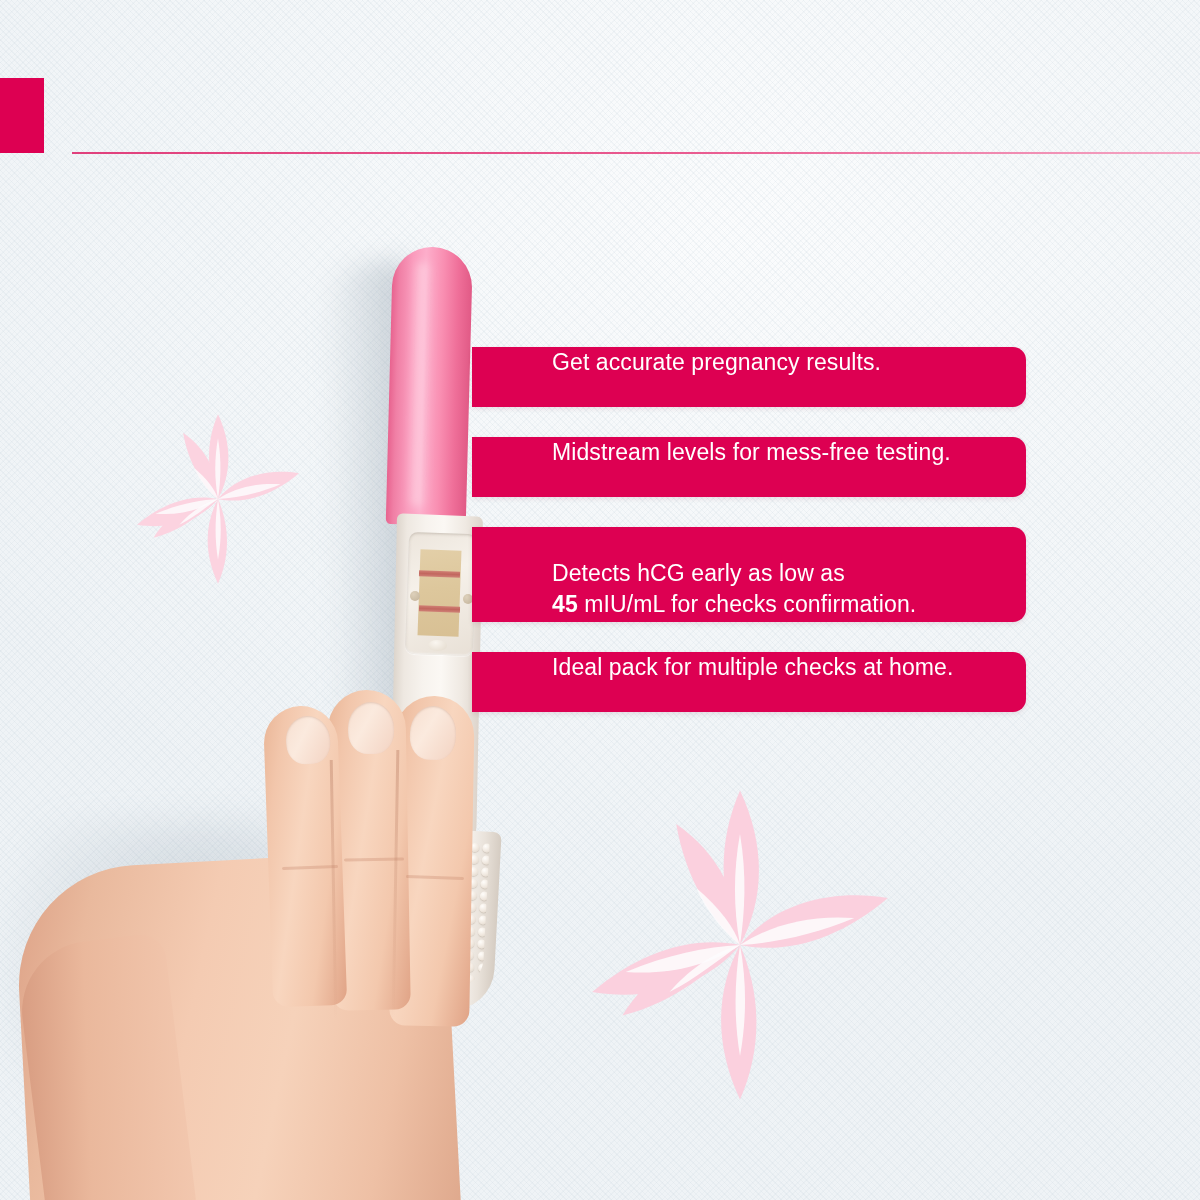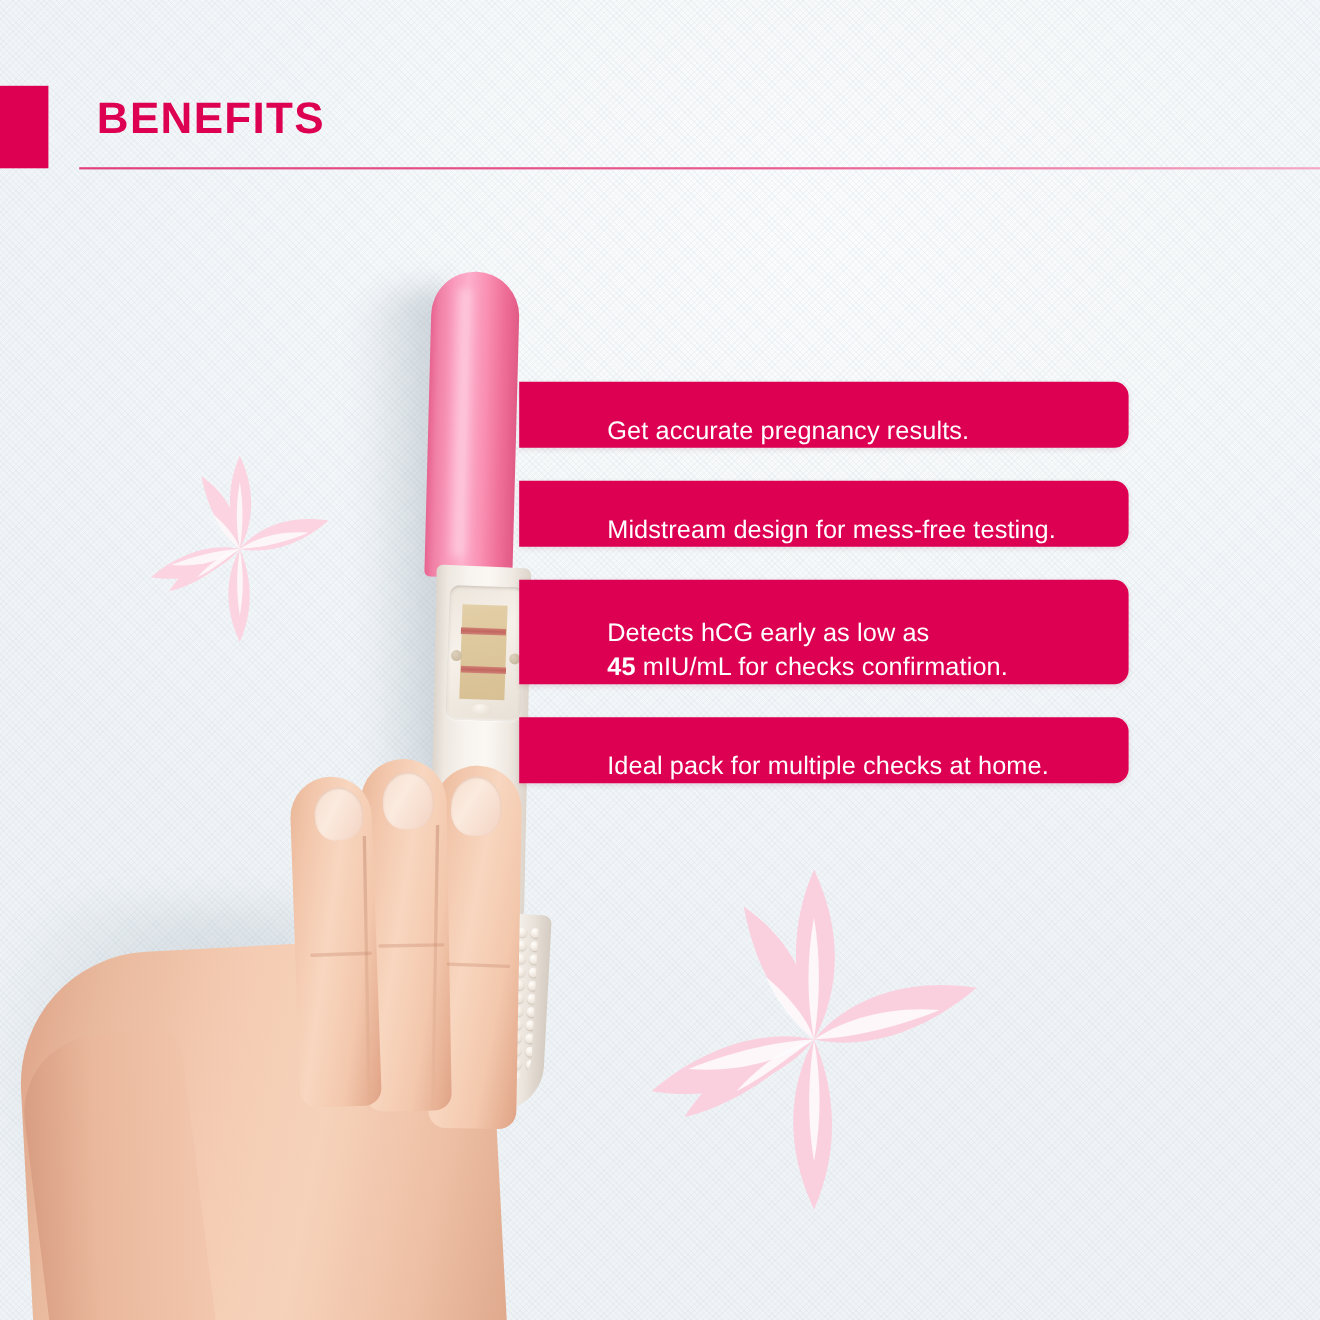--- a/index.html
+++ b/index.html
@@ -296,21 +296,21 @@
   #sep-1 { left:332px; top:760px; height:260px; transform:rotate(-1deg); }
   #sep-2 { left:394px; top:750px; height:270px; transform:rotate(1deg); }
 
   
   #banners { position:absolute; z-index:7; }
   .banner {
     position:absolute;
     background:#DD0052;
     border-radius:0 13px 13px 0;
     display:flex;
-    align-items:flex-end;
+    align-items:flex-start;
     box-shadow:0 2px 5px rgba(120,0,45,.10);
   }
   .banner-text {
     color:#ffffff;
     font-size:23px;
     font-weight:400;
     line-height:1.35;
     letter-spacing:.1px;
     padding-left:80px;
     white-space:pre-line;
@@ -459,31 +459,30 @@
       <path d="M100 100 C 104 122, 104 144, 100 166 C 96 142, 97 120, 100 100 Z" opacity=".88"></path>
       <path d="M100 100 C 82 112, 58 118, 32 116 C 56 106, 80 101, 100 100 Z" opacity=".88"></path>
       <path d="M100 100 C 90 92, 80 80, 74 66 C 88 78, 97 90, 100 100 Z" opacity=".88"></path>
       <path d="M100 100 C 88 108, 74 120, 58 128 C 72 112, 88 103, 100 100 Z" opacity=".88"></path>
     </g>
   </svg>
 
   <div id="texture"></div>
 
   <div id="header-block"></div>
-  <div id="page-title">BENEFITS</div>
   <div id="header-rule"></div>
 
   <div id="banners">
 
     <div class="banner" id="banner-0">
       <span class="banner-text">Get accurate pregnancy results.</span>
     </div>
 
     <div class="banner" id="banner-1">
-      <span class="banner-text">Midstream design for mess-free testing.</span>
+      <span class="banner-text">Midstream levels for mess-free testing.</span>
     </div>
 
     <div class="banner" id="banner-2">
       <span class="banner-text">
         <span>Detects hCG early as low as
 </span><b>45</b><span> mIU/mL for checks confirmation.</span>
       </span>
     </div>
 
     <div class="banner" id="banner-3">

